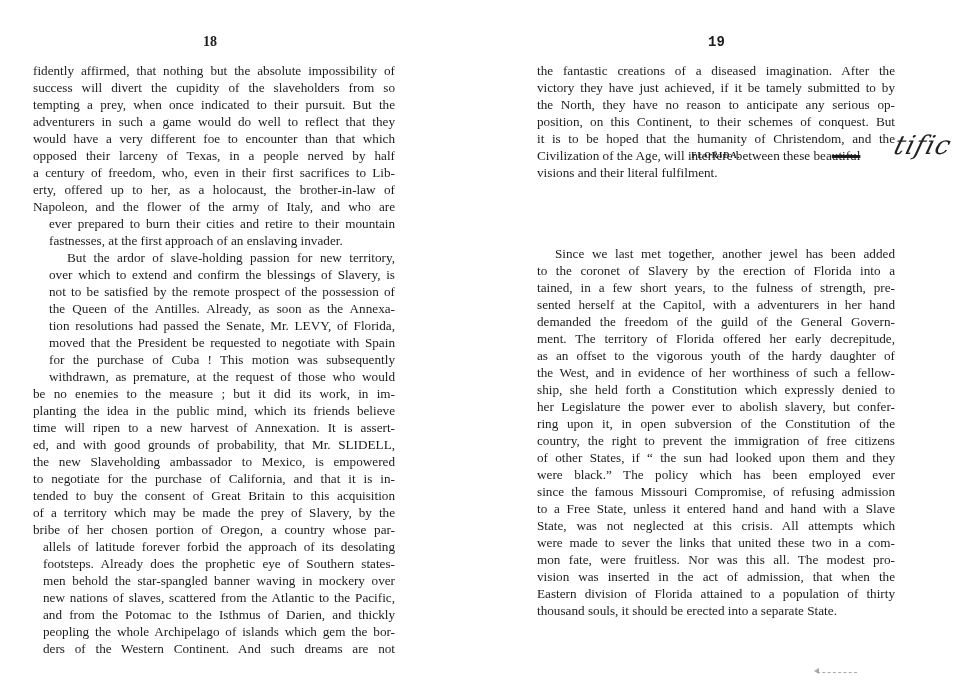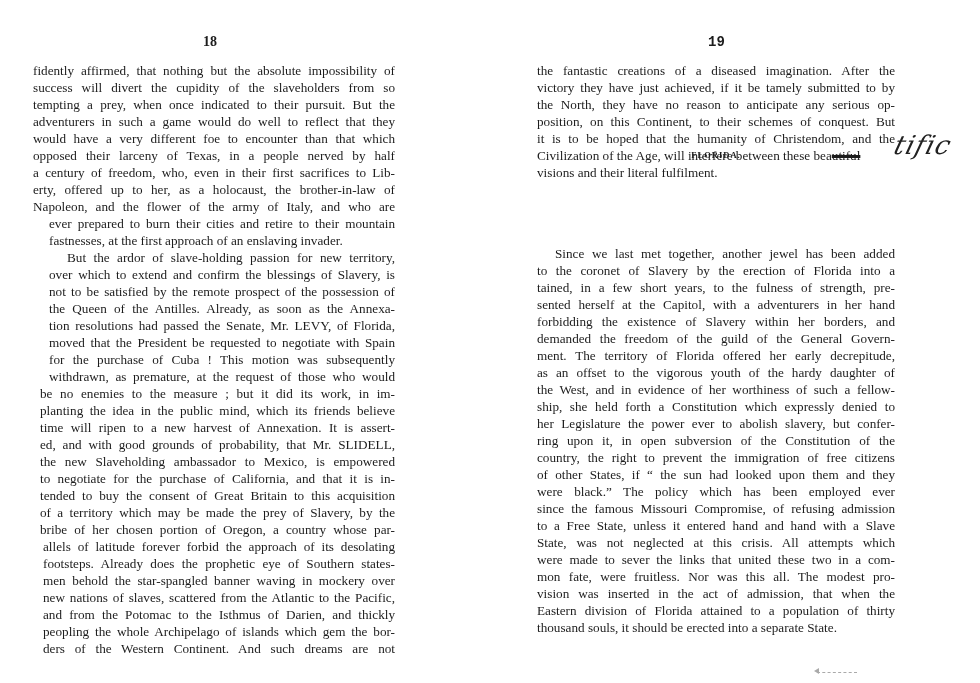--- a/index.html
+++ b/index.html
@@ -12,21 +12,21 @@
   .page-left .page-num { left: 203px; }
   .page-right .page-num { left: 218px; font-family: Liberation Mono, monospace; }
   .lines { position: absolute; }
   .page-left .lines { left: 33px; top: 62px; width: 362px; }
   .page-right .lines { left: 47px; top: 62px; width: 358px; }
   .line { display: block; height: 17px; line-height: 17px; font-size: 13.2px;
           white-space: nowrap; text-align: justify; text-align-last: justify; }
   .line.last { text-align-last: left; }
   .line.indent { padding-left: 18px; box-sizing: border-box; }
   .page-left .line:nth-child(n+10) { margin-left: 16px; }
-  .page-left .line:nth-child(n+20) { margin-left: 7px; }
+  .page-left .line:nth-child(n+20) { margin-left: 0; }
   .page-left .line:nth-child(n+29) { margin-left: 10px; }
   .heading { position: absolute; left: 0; width: 358px; text-align: center;
              font-size: 8.5px; font-weight: bold; letter-spacing: 1px; top: 150px; }
   .lines2 { position: absolute; left: 47px; top: 245px; width: 358px; }
   .strike { text-decoration: line-through; text-decoration-thickness: 3px; }
   .handwriting { position: absolute; left: 405px; top: 130px; font-family: "DejaVu Serif", serif;
                  font-style: italic; font-size: 26px; color: #222; letter-spacing: 1px;
                  transform: skewX(-15deg); }
   .smudge { position: absolute; left: 817px; top: 672px; width: 40px; height: 0;
             border-top: 1px dashed #aaa; }
@@ -88,21 +88,20 @@
       <span class="line last">Civilization of the Age, will interfere between these bea<span class="strike">utiful</span></span>
       <span class="line last">visions and their literal fulfilment.</span>
     </div>
   <div class="handwriting">tific</div>
   <div class="heading" style="left:47px;">FLORIDA.</div>
   <div class="lines2" id="right-section">
       <span class="line indent">Since we last met together, another jewel has been added</span>
       <span class="line">to the coronet of Slavery by the erection of Florida into a</span>
       <span class="line">tained, in a few short years, to the fulness of strength, pre-</span>
       <span class="line">sented herself at the Capitol, with a adventurers in her hand</span>
-      <span class="line">forbidding the existence of Slavery within her borders, and</span>
       <span class="line">demanded the freedom of the guild of the General Govern-</span>
       <span class="line">ment. The territory of Florida offered her early decrepitude,</span>
       <span class="line">as an offset to the vigorous youth of the hardy daughter of</span>
       <span class="line">the West, and in evidence of her worthiness of such a fellow-</span>
       <span class="line">ship, she held forth a Constitution which expressly denied to</span>
       <span class="line">her Legislature the power ever to abolish slavery, but confer-</span>
       <span class="line">ring upon it, in open subversion of the Constitution of the</span>
       <span class="line">country, the right to prevent the immigration of free citizens</span>
       <span class="line">of other States, if “ the sun had looked upon them and they</span>
       <span class="line">were black.” The policy which has been employed ever</span>

